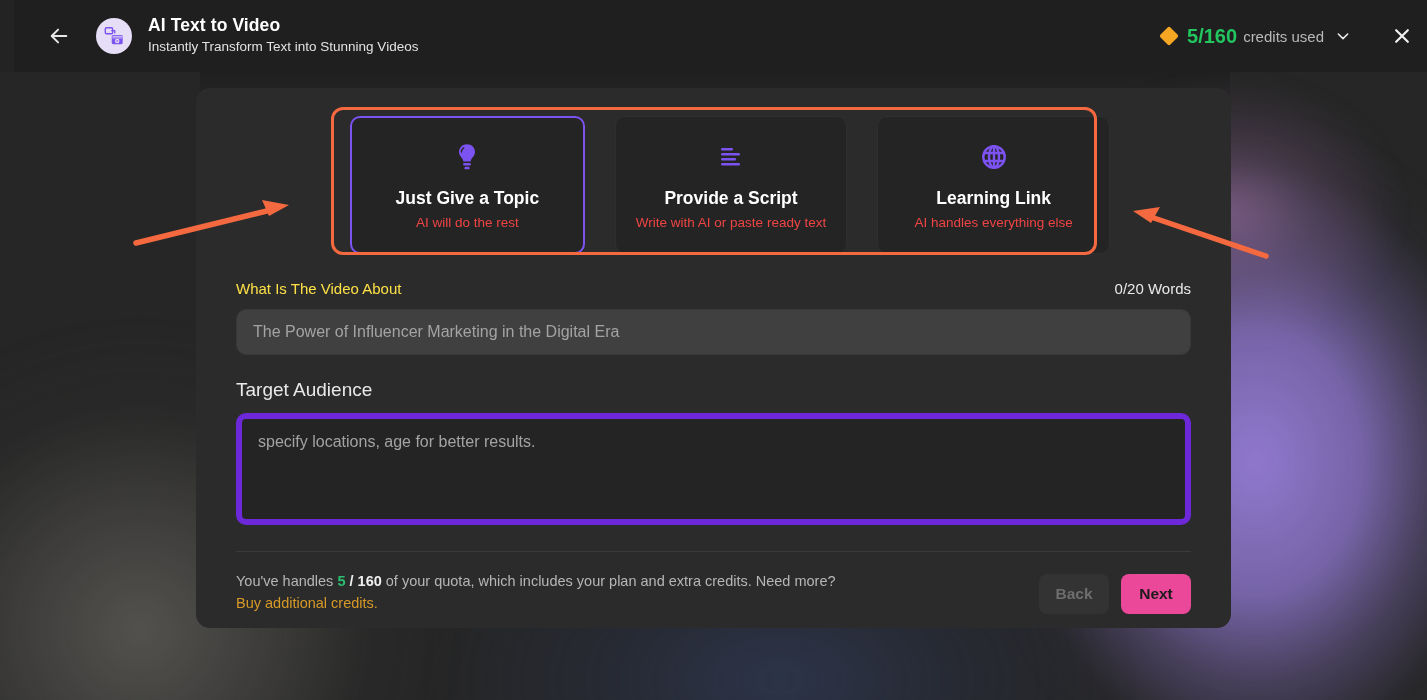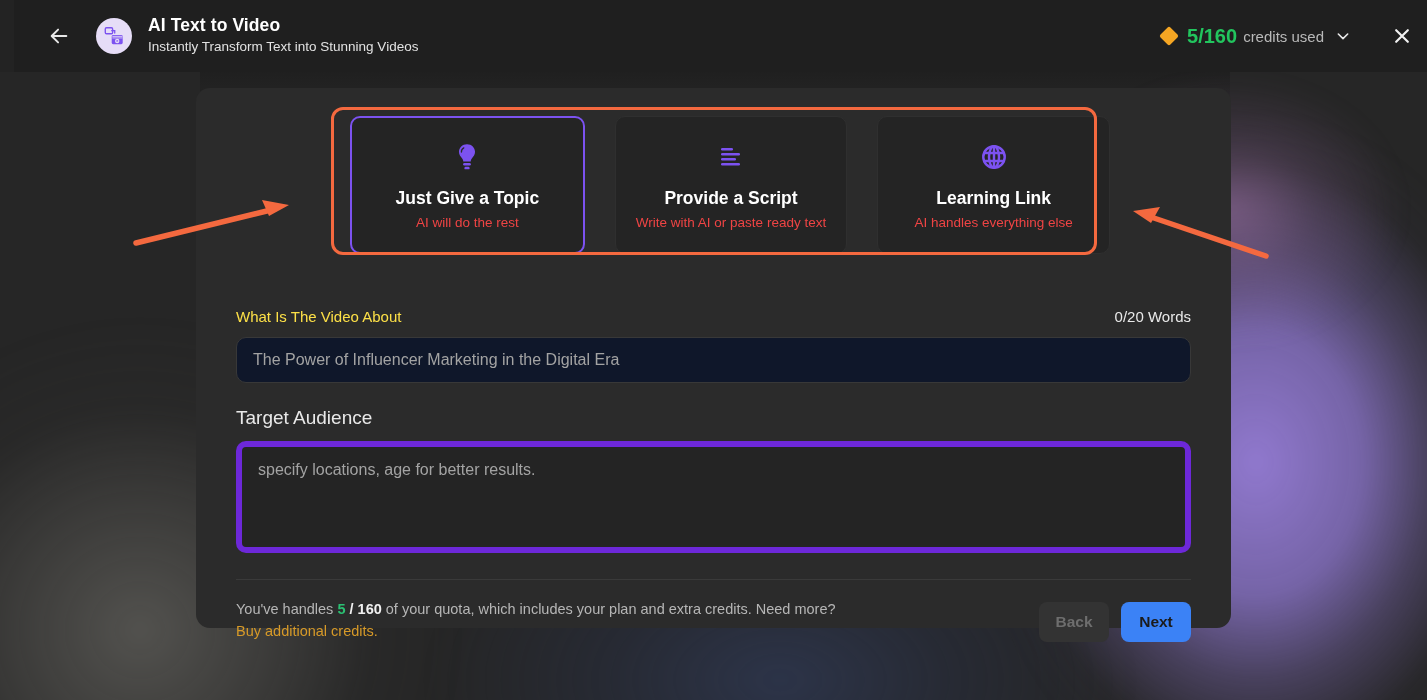--- a/index.html
+++ b/index.html
@@ -128,24 +128,24 @@
   .card + .card { margin-left: 10px; }
   .card.selected { border: 2px solid #7c52f0; background: #242424; }
   .card-icon { height: 34px; display: flex; align-items: center; justify-content: center; margin-bottom: 14px; }
   .card-title { font-size: 17.5px; font-weight: bold; color: #ffffff; margin-bottom: 6px; }
   .card-sub { font-size: 13.5px; color: #ef4444; }
 
   
   .form { margin-top: 26px; padding: 0 18px; }
   .row-label { display: flex; align-items: baseline; justify-content: space-between; }
   .f-label { font-size: 15px; color: #fde047; }
-  .word-count { font-size: 15px; color: #e9e9e9; margin-top: 28px; }
+  .word-count { font-size: 15px; color: #e9e9e9; }
   .text-input {
     margin-top: 12px; width: 100%; height: 46px;
-    background: #0f172a; border: 1px solid #383838; border-radius: 10px;
+    background: #404040; border: 1px solid #383838; border-radius: 10px;
     color: #a5a5a5; font-size: 16px; padding: 0 16px;
     font-family: "Liberation Sans", sans-serif; outline: none;
   }
   .text-input::placeholder { color: #a3a3a3; }
   .f-label2 { margin-top: 24px; display:block; font-size: 19px; color: #e9e9e9; }
   .text-area {
     margin-top: 12px; width: 100%; height: 112px;
     background: #242424; border: 6px solid #6d28d9; border-radius: 10px;
     color: #a5a5a5; font-size: 16px; padding: 14px 16px; resize: none;
     font-family: "Liberation Sans", sans-serif; outline: none;
@@ -159,21 +159,21 @@
   .quota { font-size: 14.5px; color: #b6b6b6; line-height: 1.55; max-width: 720px; }
   .q-used { color: #2bbf72; font-weight: bold; }
   .q-total { color: #f0f0f0; font-weight: bold; }
   .buy-link { display: block; color: #d79a28; cursor: pointer; }
   .btns { margin-left: auto; display: flex; align-items: center; padding-top: 4px; }
   .btn {
     border: none; border-radius: 8px; cursor: pointer;
     font-family: "Liberation Sans", sans-serif; font-weight: bold; font-size: 15.5px;
   }
   .btn-back { width: 70px; height: 40px; background: #333333; color: #6e6e6e; }
-  .btn-next { width: 70px; height: 40px; background: #3b82f6; color: #1b1b1b; margin-left: 12px; }
+  .btn-next { width: 70px; height: 40px; background: #ec4899; color: #1b1b1b; margin-left: 12px; }
 
   
   .anno-rect {
     position: absolute; left: 331px; top: 107px;
     width: 766px; height: 148px;
     border: 3px solid #f4693f; border-radius: 12px;
     z-index: 20; pointer-events: none;
   }
   .anno-svg { position: absolute; left: 0; top: 0; width: 1427px; height: 700px; z-index: 21; pointer-events: none; }
 </style>

